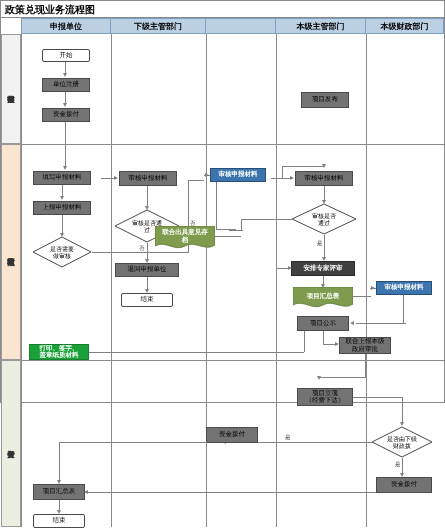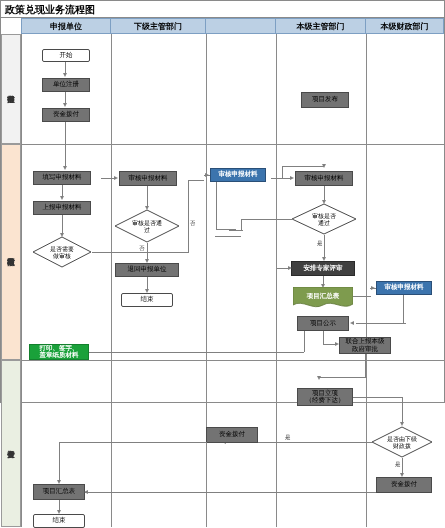--- a/index.html
+++ b/index.html
@@ -156,20 +156,27 @@
 
     <div class="conn v" style="left:146px;top:225px;height:18px;"></div>
     <div class="arr down" style="left:144px;top:241px;"></div>
     <div class="elabel" style="left:138px;top:227px;">否</div>
 
     <div class="node rect" style="left:114px;top:245px;width:64px;height:14px;">退回申报单位</div>
     <div class="conn v" style="left:146px;top:259px;height:14px;"></div>
     <div class="arr down" style="left:144px;top:271px;"></div>
     <div class="node term" style="left:120px;top:275px;width:52px;height:14px;">结束</div>
 
+    <div class="wave" style="left:154px;top:208px;width:60px;height:24px;">
+      <svg class="wshape" viewBox="0 0 60 24" preserveAspectRatio="none">
+        <path d="M0,0 L60,0 L60,19 C50,26 40,14 30,20 C20,26 10,14 0,20 Z" fill="#7e9b4e" stroke="#5f7639" stroke-width="0.8"></path>
+      </svg>
+      <div class="wtext">联合出具意见存
+档</div>
+    </div>
     <div class="conn h" style="left:214px;top:218px;width:26px;"></div>
 
     <div class="node blue" style="left:209px;top:150px;width:56px;height:14px;">审核申报材料</div>
     <div class="conn h" style="left:203px;top:157px;width:6px;"></div>
     <div class="arr right" style="left:204px;top:155px;"></div>
     <div class="conn v" style="left:215px;top:164px;height:48px;"></div>
     <div class="conn h" style="left:215px;top:211px;width:20px;"></div>
 
     <div class="node rect" style="left:294px;top:153px;width:58px;height:15px;">审核申报材料</div>
     <div class="conn h" style="left:270px;top:160px;width:20px;"></div>

